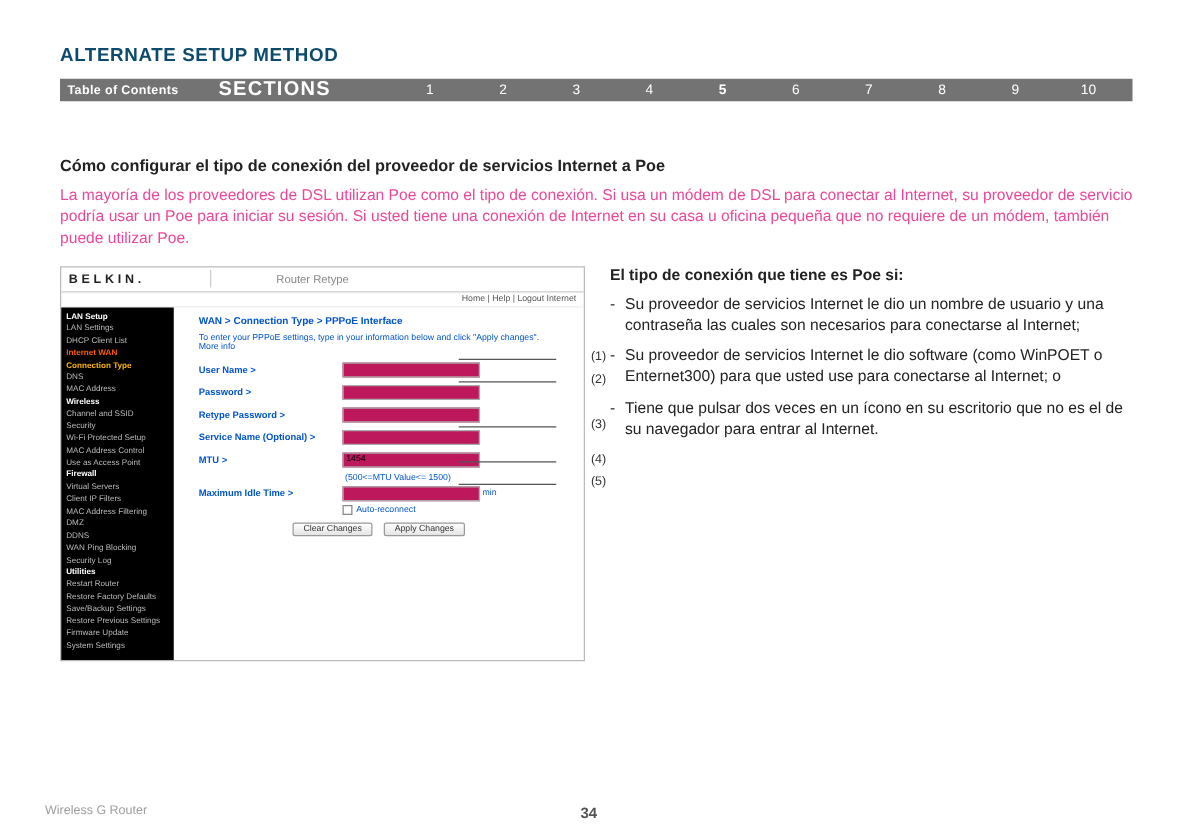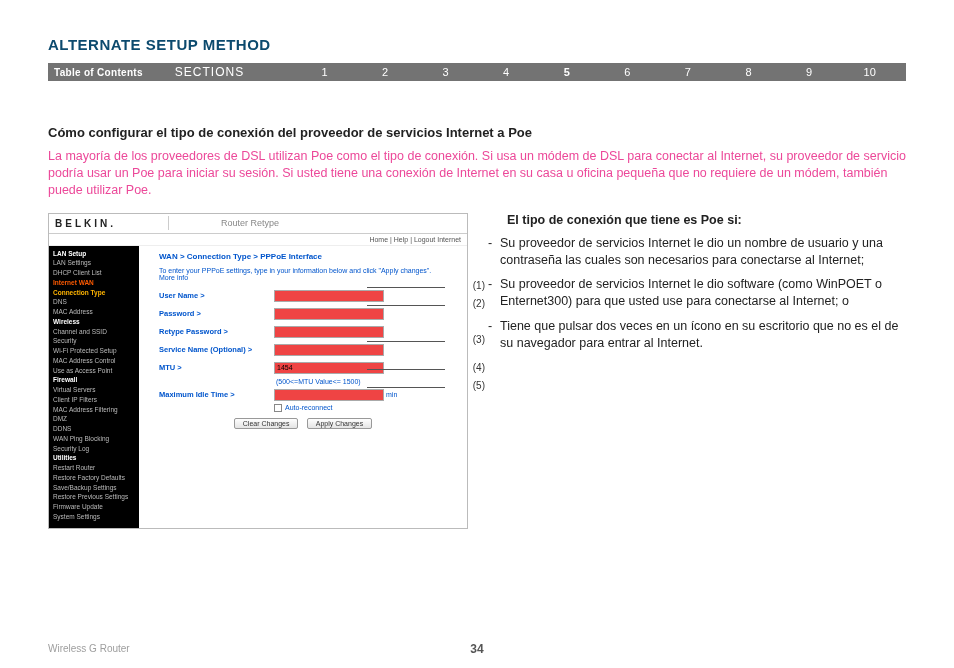--- a/index.html
+++ b/index.html
@@ -28,22 +28,22 @@
     color: #fff;
     padding: 0 6px;
     margin-bottom: 44px;
   }
   .nav-toc {
     font-weight: bold;
     margin-right: 32px;
     letter-spacing: 0.3px;
   }
   .nav-sections {
-    font-weight: normal;
-    font-size: 12px;
+    font-weight: bold;
+    font-size: 16px;
     letter-spacing: 1px;
     margin-right: 50px;
   }
   .nav-nums { display: flex; flex: 1; }
   .nav-num {
     flex: 1;
     text-align: center;
     font-size: 11px;
   }
   .nav-num.active { font-weight: bold; color: #fff; }
@@ -116,21 +116,21 @@
   .rp-row {
     display: flex;
     align-items: center;
     height: 18px;
   }
   .rp-label { width: 115px; color: #0055cc; font-size: 7.5px; font-weight: bold; }
   .rp-input {
     width: 110px;
     height: 12px;
     border: 1px solid #aaa;
-    background: #ef4444;
+    background: #be185d;
     font-size: 7px;
     padding: 0 2px;
   }
   .rp-hint { font-size: 7px; color: #0055cc; margin-left: 2px; }
   .rp-callout {
     position: absolute;
     font-size: 10px;
     color: #333;
   }
   .rp-line {
@@ -144,31 +144,31 @@
     display: inline-block;
     font-size: 7px;
     border: 1px solid #999;
     background: linear-gradient(#fefefe,#e4e4e4);
     padding: 1px 8px;
     margin: 0 3px;
     border-radius: 2px;
   }
   
   .right-col { flex: 1; font-size: 12.5px; color: #222; }
-  .right-heading { font-weight: bold; margin-bottom: 8px; margin-left: 19px; }
+  .right-heading { font-weight: bold; margin-bottom: 8px; }
   .right-item { display: flex; margin-bottom: 8px; line-height: 1.35; }
   .right-dash { width: 12px; flex-shrink: 0; }
   
   .footer {
     position: absolute;
     bottom: 14px;
-    left: 48px;
+    left: 36px;
     right: 48px;
     display: flex;
-    align-items: center;
+    align-items: flex-start;
     justify-content: space-between;
     font-size: 10px;
     color: #9e9e9e;
   }
   .footer .pg { position:absolute; left:50%; transform:translateX(-50%); font-weight:bold; color:#555; font-size:12px; }
 </style>
 </head>
 <body>
 
 <div class="page-title">ALTERNATE SETUP METHOD</div>

